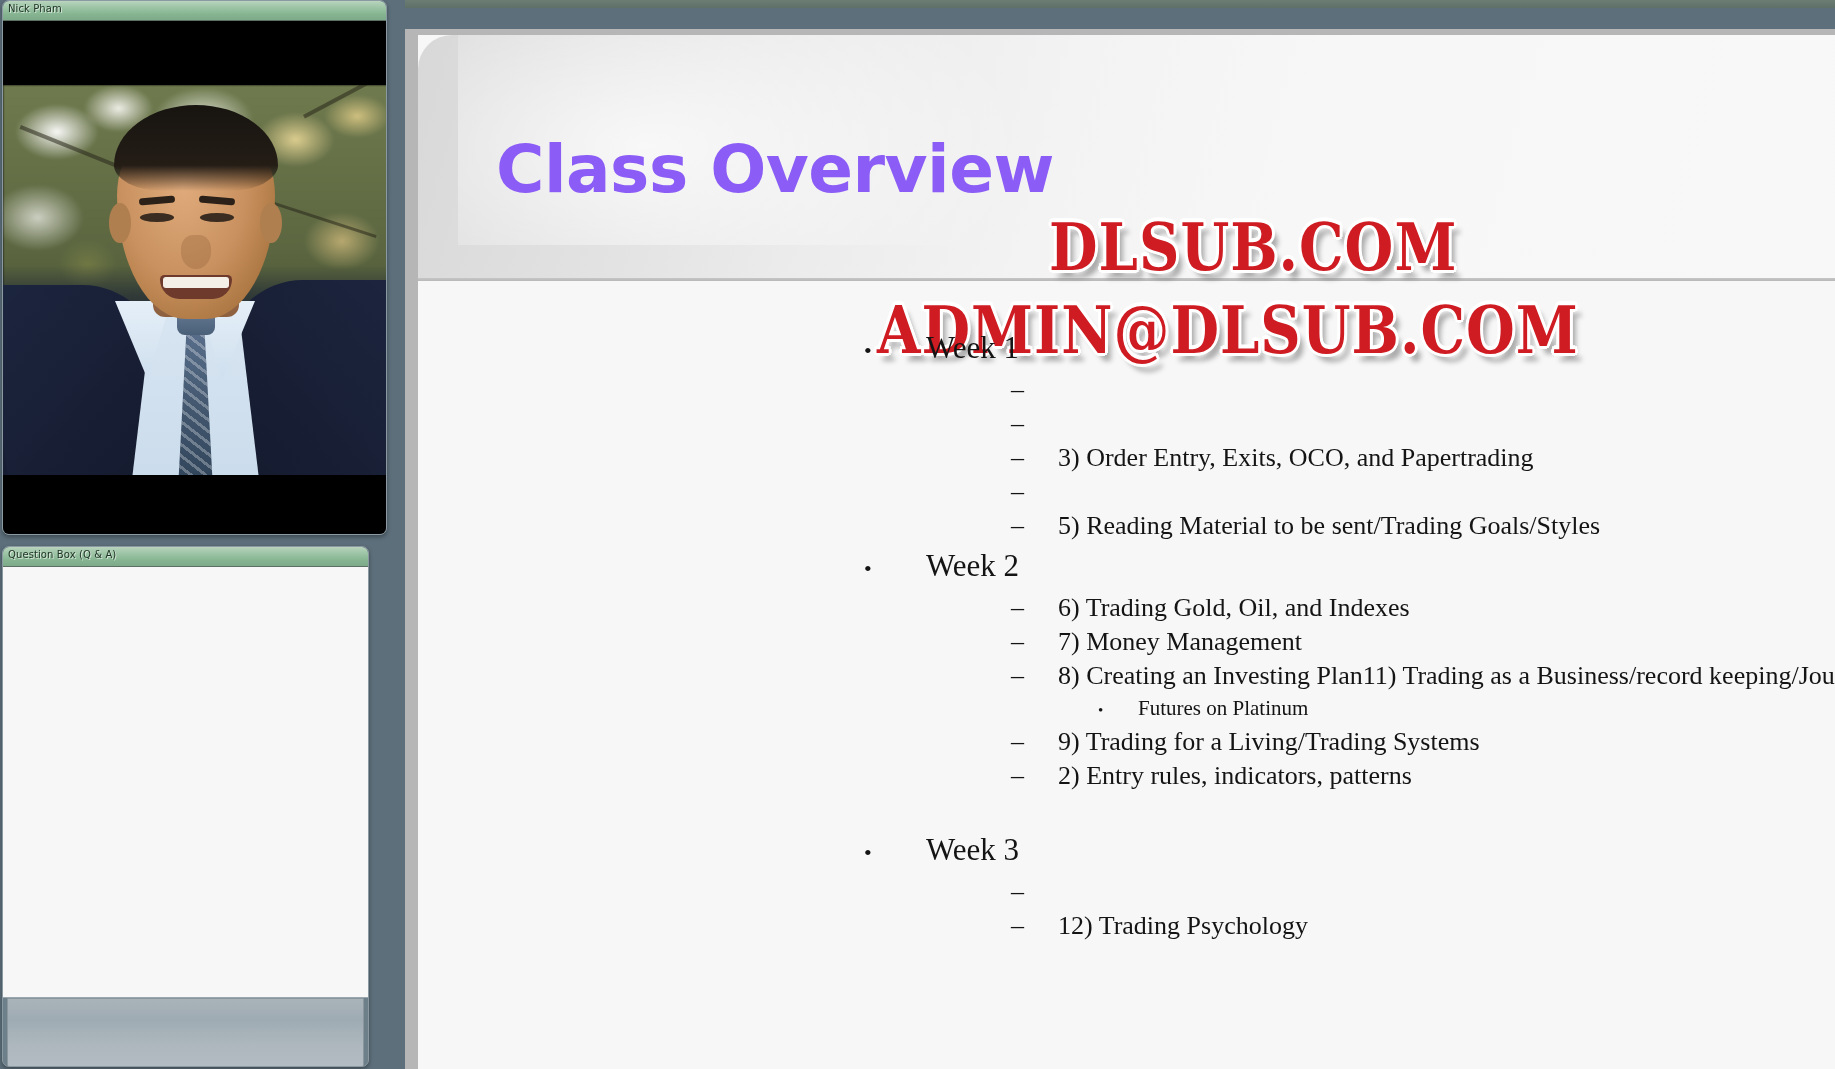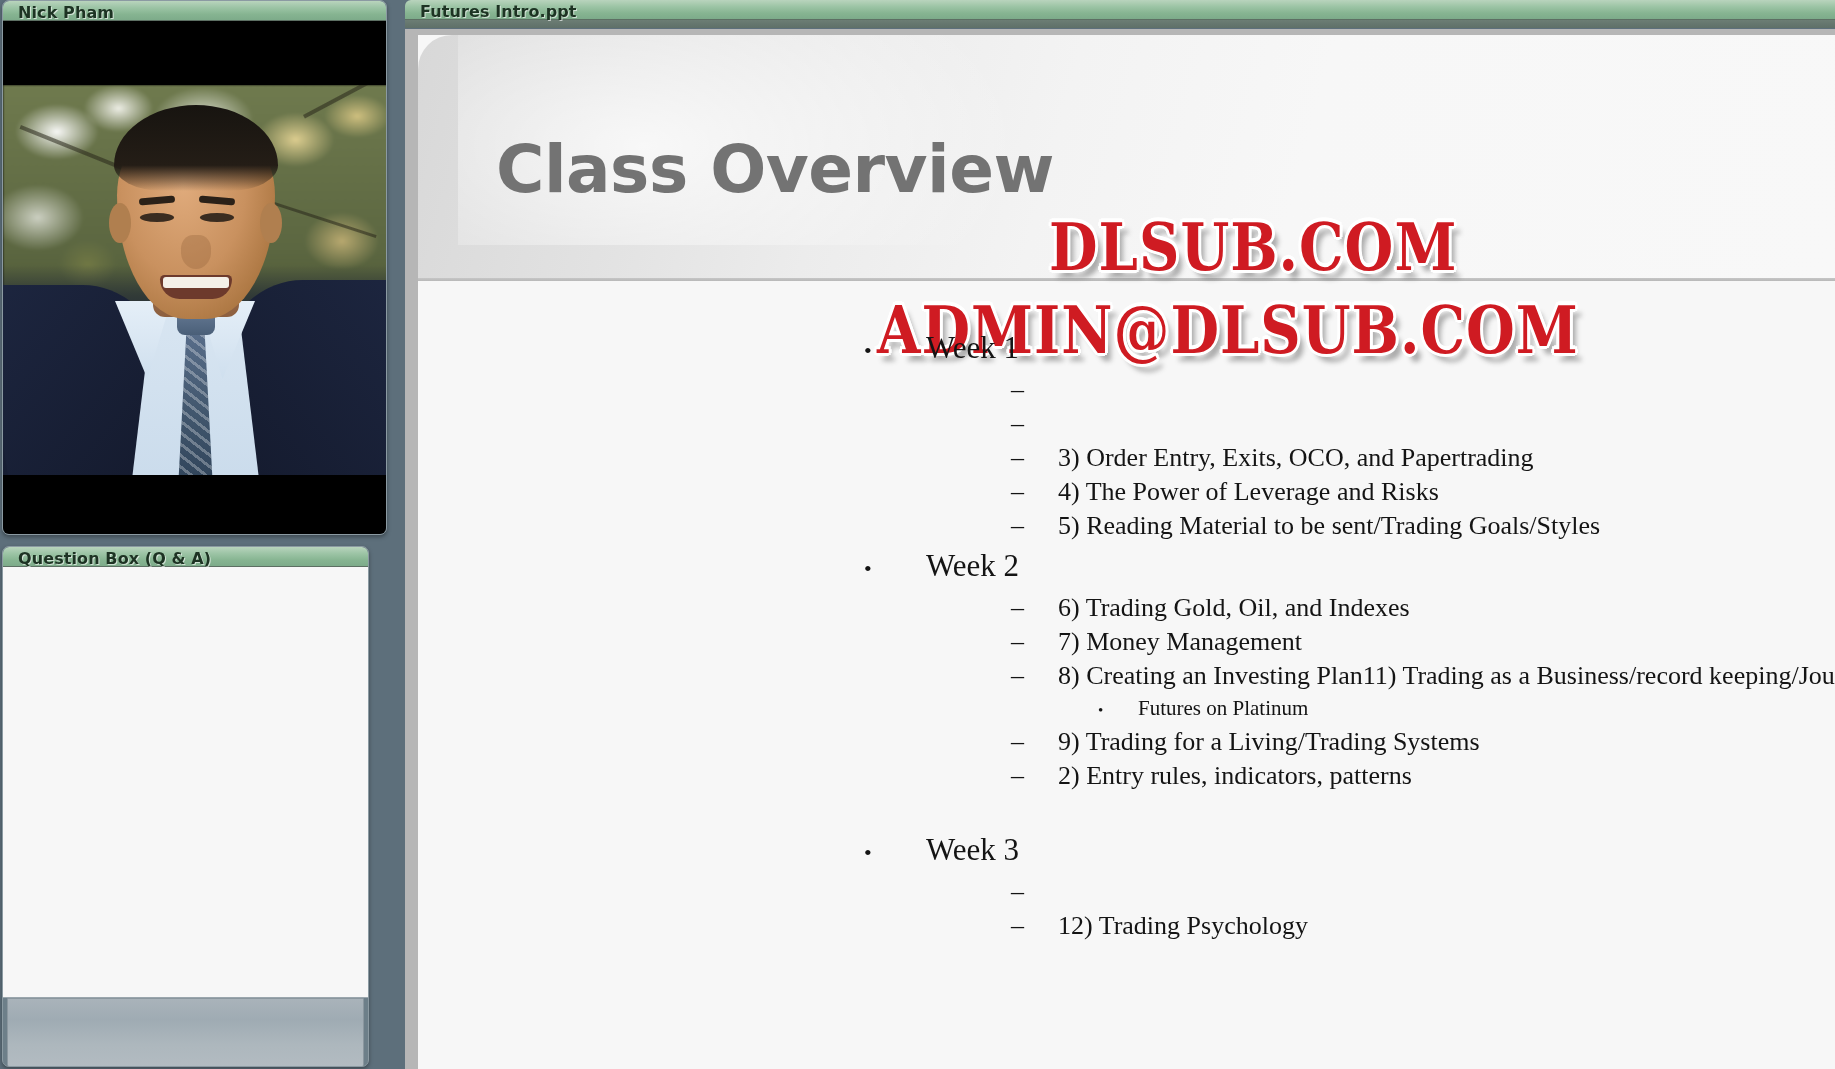--- a/index.html
+++ b/index.html
@@ -36,25 +36,25 @@
     position: relative;
     height: 20px;
     background: linear-gradient(to bottom, #b9d4bd 0%, #9cc4a5 35%, #86b491 70%, #7dab8a 100%);
     border-top-left-radius: 6px;
     border-top-right-radius: 6px;
     border-bottom: 1px solid #5d6f63;
     box-sizing: border-box;
   }
   .panel-title-text {
     position: absolute;
-    left: 15px;
+    left: 5px;
     top: 2px;
     font-family: "DejaVu Sans", sans-serif;
-    font-size: 16px;
-    font-weight: bold;
+    font-size: 10px;
+    font-weight: normal;
     letter-spacing: .1px;
     color: #1d3323;
     text-shadow: 1px 1px 0 rgba(255,255,255,.62);
     white-space: nowrap;
   }
 
   
   #video-panel {
     left: 2px;
     top: 0px;
@@ -311,21 +311,21 @@
     pointer-events: none;
   }
   #slide-title {
     position: absolute;
     left: 78px;
     top: 96px;
     font-family: "DejaVu Sans", sans-serif;
     font-size: 66px;
     font-weight: bold;
     letter-spacing: -0.5px;
-    color: #737373;
+    color: #8b5cf6;
     white-space: nowrap;
   }
 
   
   .watermark {
     position: absolute;
     font-family: "DejaVu Serif", serif;
     font-weight: bold;
     color: #cf1b22;
     letter-spacing: 1px;
@@ -431,23 +431,20 @@
 
   <div class="panel" id="question-panel">
     <div class="panel-titlebar">
       <span class="panel-title-text">Question Box (Q &amp; A)</span>
     </div>
     <div id="question-log"></div>
     <div id="question-input"></div>
   </div>
 
   <div id="slide-panel">
-    <div id="slide-titlebar">
-      <span class="panel-title-text">Futures Intro.ppt</span>
-    </div>
     <div id="slide-subbar"></div>
 
     <div id="slide-outer">
       <div id="slide-gray">
         <div id="slide-canvas">
 
           <div id="slide-header-band">
             <div id="slide-header-sheen"></div>
           </div>
 
@@ -466,21 +463,20 @@
               </div>
               <div class="lvl lvl2">
                 <span class="bullet-mark">–</span>
               </div>
               <div class="lvl lvl2">
                 <span class="bullet-mark">–</span>
                 <span>3) Order Entry, Exits, OCO, and Papertrading</span>
               </div>
               <div class="lvl lvl2">
                 <span class="bullet-mark">–</span>
-                <span>4) The Power of Leverage and Risks</span>
               </div>
               <div class="lvl lvl2">
                 <span class="bullet-mark">–</span>
                 <span>5) Reading Material to be sent/Trading Goals/Styles</span>
               </div>
               <div class="lvl lvl1">
                 <span class="bullet-mark">•</span>
                 <span>Week 2</span>
               </div>
               <div class="lvl lvl2">

